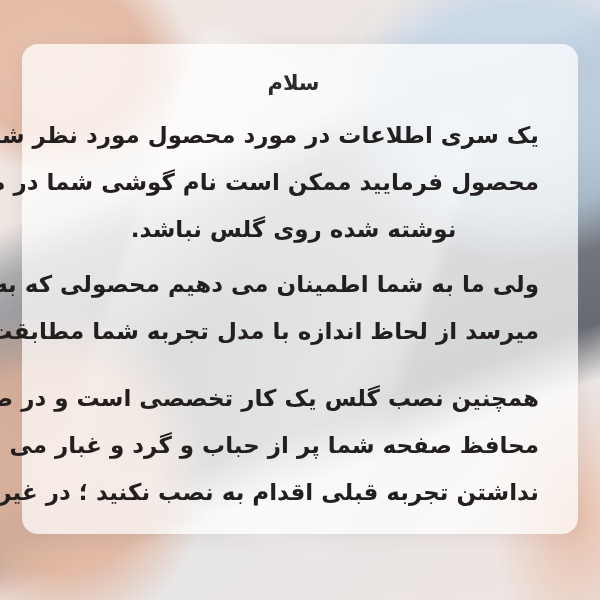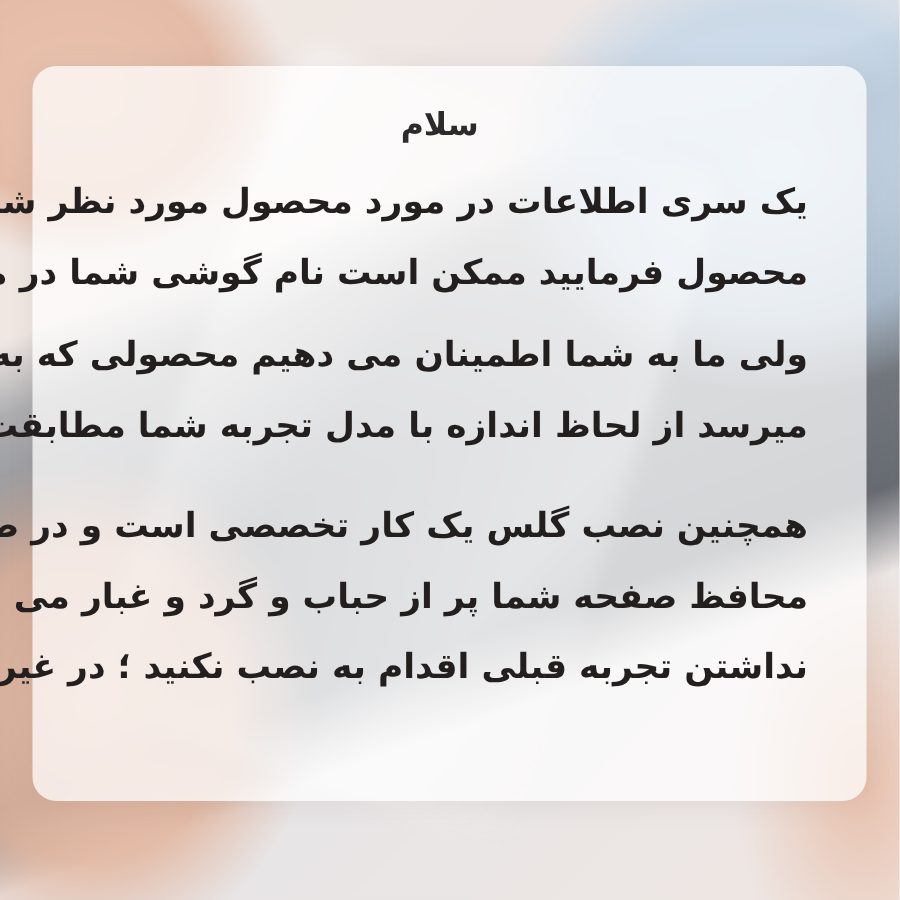--- a/index.html
+++ b/index.html
@@ -113,20 +113,21 @@
   <div class="card">
     <div class="card-inner">
 
       <div class="greeting">سلام</div>
 
       <div class="body-text">
 
         <div class="para p1">
           <span class="line">یک سری اطلاعات در مورد محصول مورد نظر شما</span>
           <span class="line">محصول فرمایید ممکن است نام گوشی شما در میان اسامی</span>
+          <span class="line">نوشته شده روی گلس نباشد.</span>
         </div>
 
         <div class="para p2">
           <span class="line">ولی ما به شما اطمینان می دهیم محصولی که به دستتان</span>
           <span class="line">میرسد از لحاظ اندازه با مدل تجربه شما مطابقت دارد.</span>
         </div>
 
         <div class="para p3">
           <span class="line">همچنین نصب گلس یک کار تخصصی است و در صورت</span>
           <span class="line">محافظ صفحه شما پر از حباب و گرد و غبار می شود.</span>

